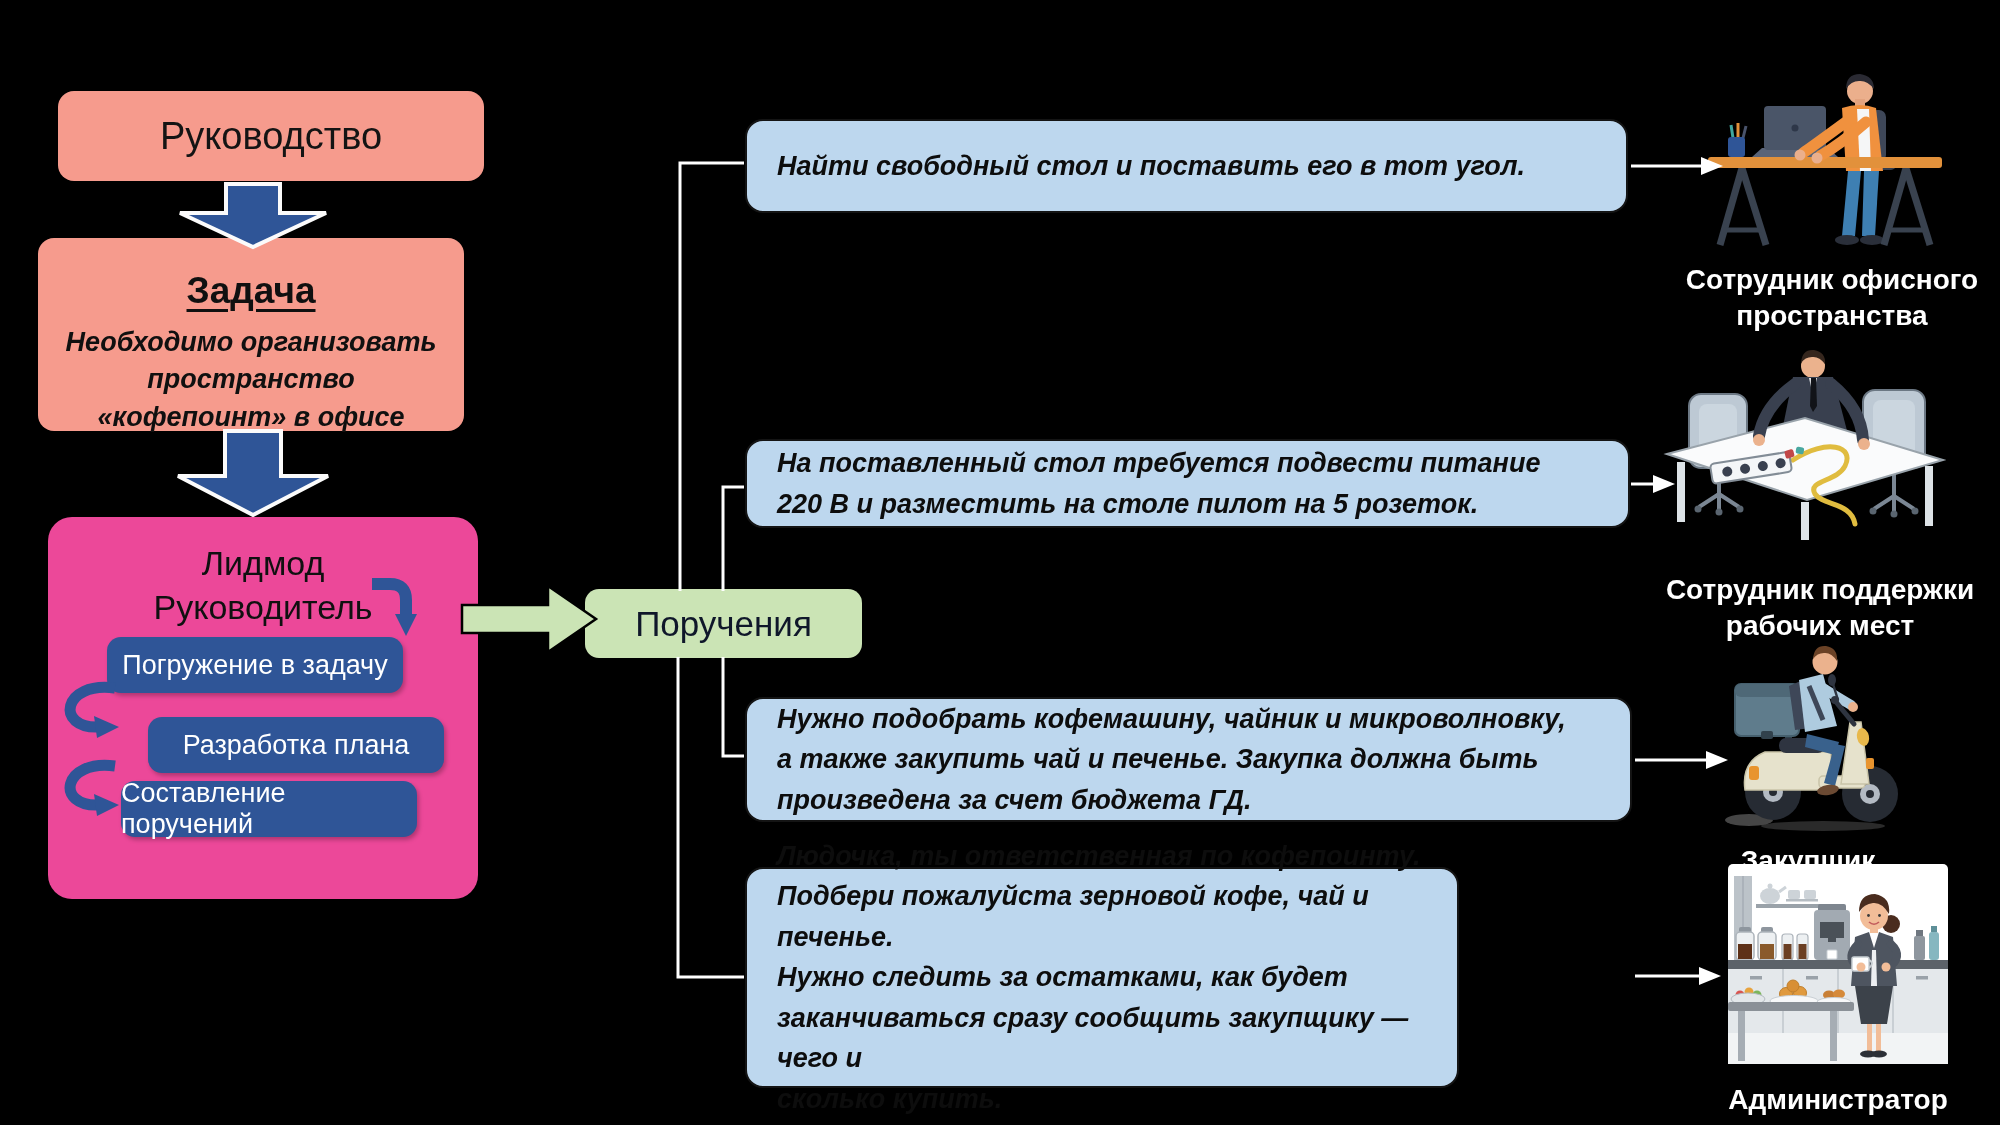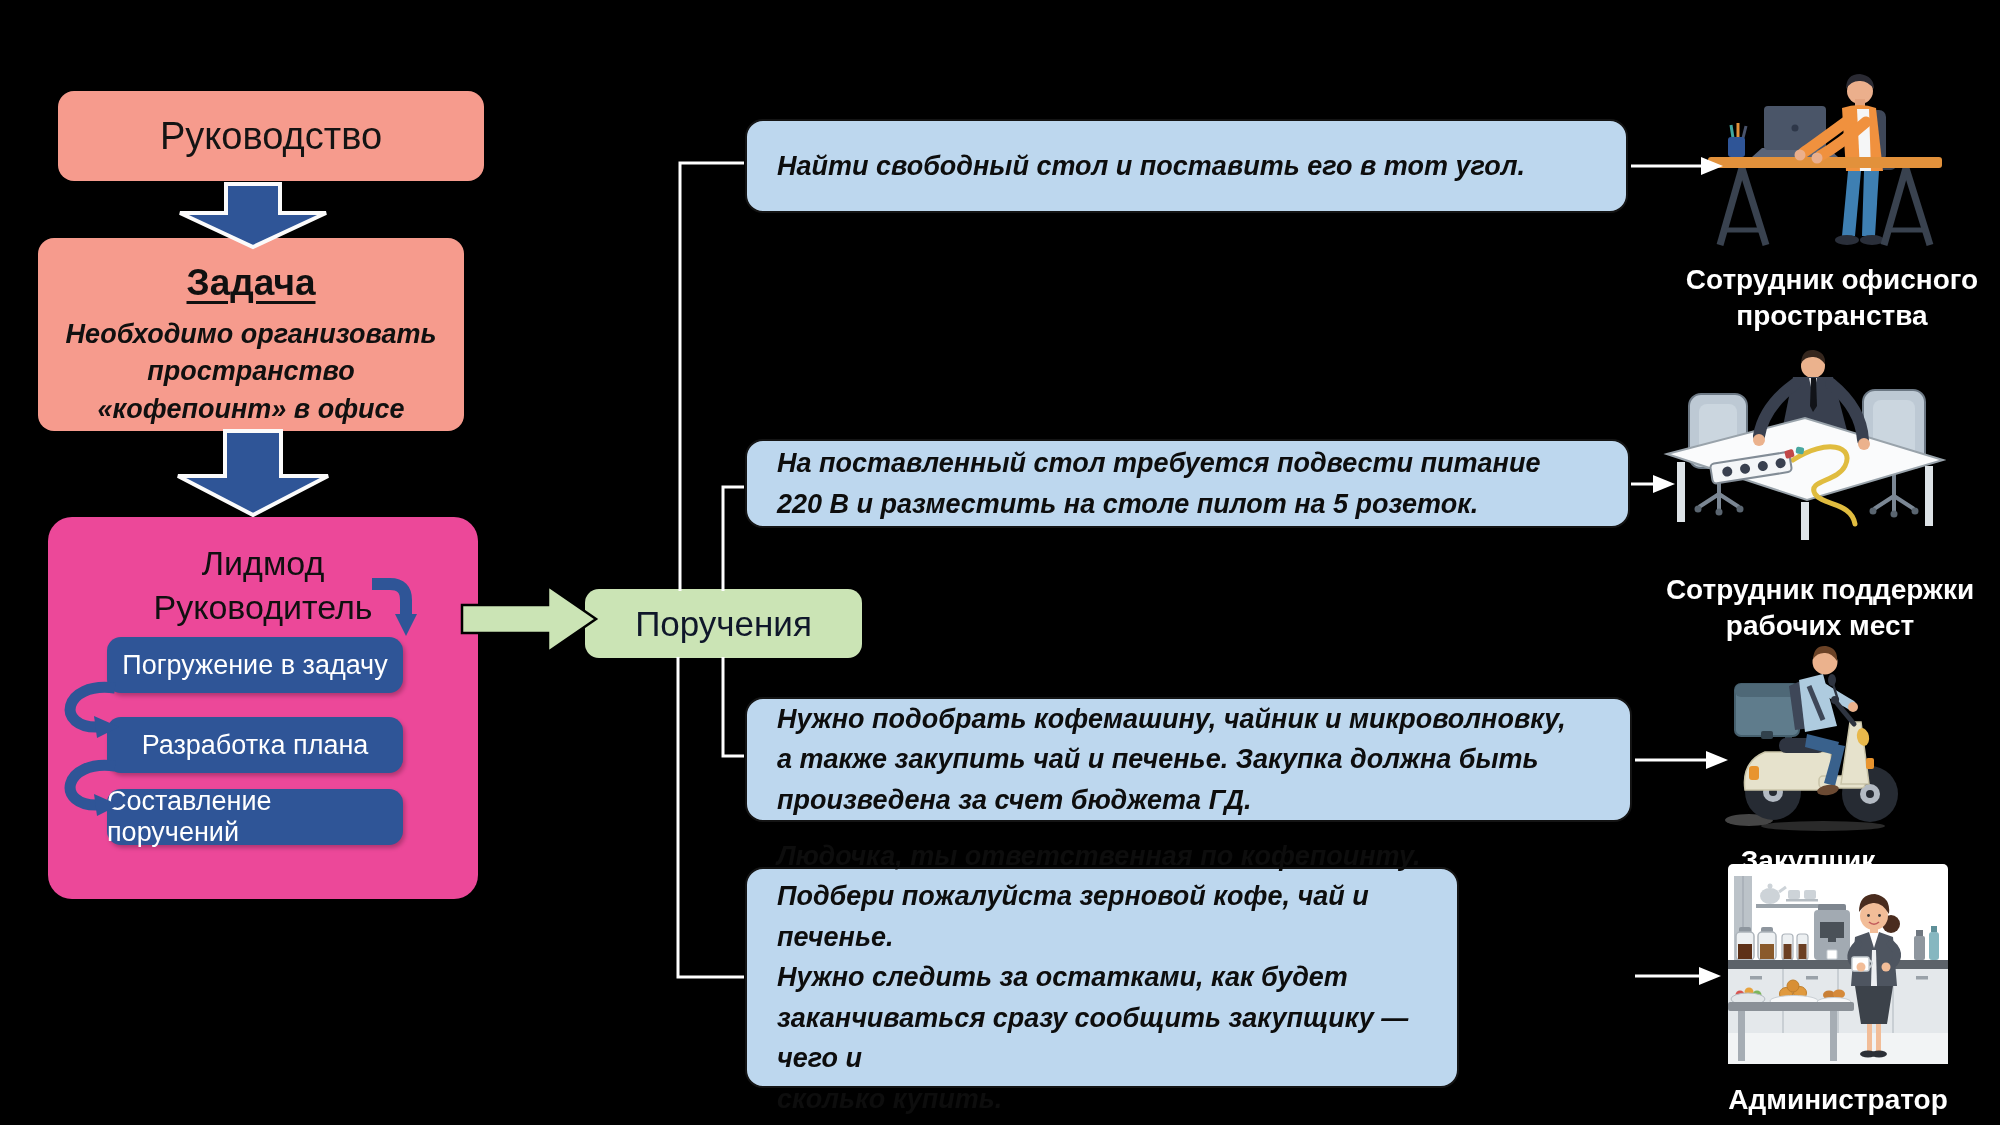--- a/index.html
+++ b/index.html
@@ -5,30 +5,30 @@
   html,body{margin:0;padding:0;background:#000;}
   #slide{
     position:relative;width:2000px;height:1125px;background:#000;overflow:hidden;
     font-family:"Liberation Sans","DejaVu Sans",sans-serif;color:#111;
   }
   .abs{position:absolute;box-sizing:border-box;}
   
   .pink{background:#F69B8D;border-radius:16px;}
   #leadership-box{left:38px;top:91px;width:426px;height:90px;display:flex;align-items:center;justify-content:center;margin-left:20px;}
   #leadership-box .t{font-size:38px;color:#141414;}
-  #task-box{left:38px;top:238px;width:426px;height:193px;text-align:center;padding-top:24px;}
+  #task-box{left:38px;top:238px;width:426px;height:193px;text-align:center;padding-top:32px;}
   #task-title{display:inline-block;font-size:37px;font-weight:bold;text-decoration:underline;text-underline-offset:6px;text-decoration-thickness:3px;color:#101010;}
   #task-desc{margin-top:12px;font-size:27px;font-weight:bold;font-style:italic;line-height:1.38;white-space:pre-line;color:#101010;}
   
   #leader-box{left:48px;top:517px;width:430px;height:382px;background:#ec4899;border-radius:24px;}
   #leader-title{position:absolute;top:24px;left:0;right:0;margin:0 auto;max-width:240px;text-align:center;font-size:34px;line-height:1.3;color:#101010;}
   .pill{position:absolute;left:59px;width:296px;height:56px;background:#2F5597;border-radius:14px;
         display:flex;align-items:center;justify-content:center;color:#fff;font-size:27px;
         box-shadow:2px 3px 4px rgba(0,0,0,0.25);}
-  #pill-0{top:120px;} #pill-1{top:200px;} #pill-2{top:272px;}
+  #pill-0{top:120px;} #pill-1{top:200px;margin-left:41px;} #pill-2{top:264px;margin-left:14px;}
   
   #assignments-box{left:585px;top:589px;width:277px;height:69px;background:#CBE4B5;border-radius:14px;
         display:flex;align-items:center;justify-content:center;font-size:35px;color:#0f172a;}
   
   .order{background:#BDD7EE;border:2px solid #141414;border-radius:18px;display:flex;align-items:center;
          padding:0 30px;font-size:27px;font-weight:bold;font-style:italic;line-height:1.5;color:#0d0d0d;
          white-space:pre-line;}
   #order-0{left:745px;top:119px;width:883px;height:94px;}
   #order-1{left:745px;top:439px;width:885px;height:89px;}
   #order-2{left:745px;top:697px;width:887px;height:125px;}

